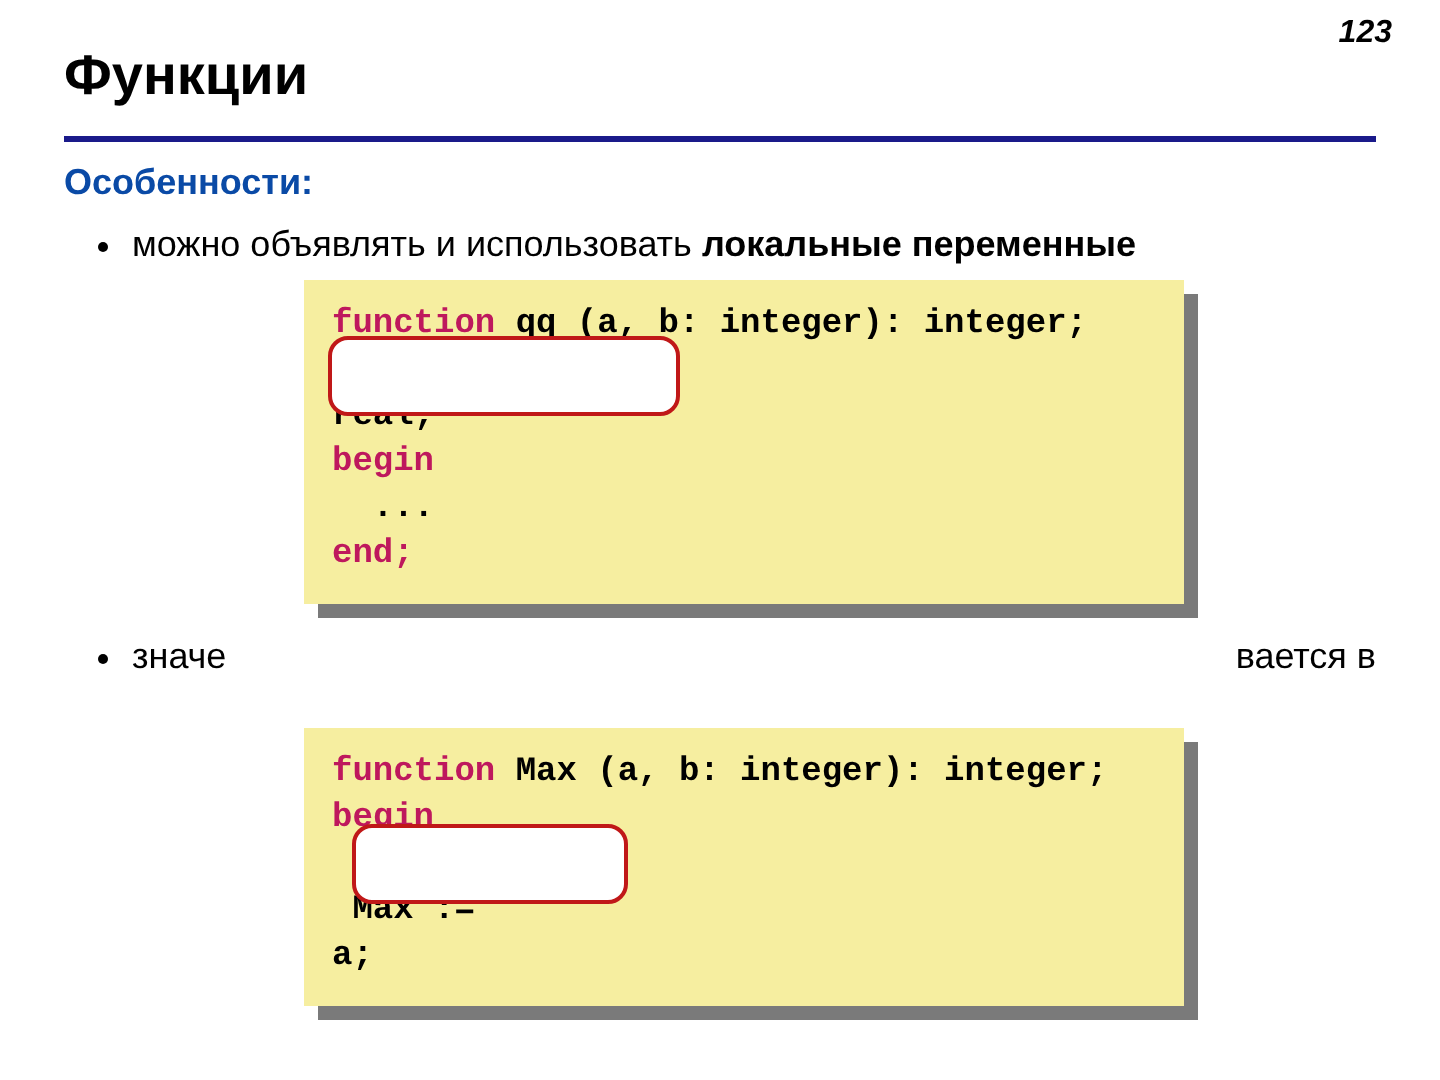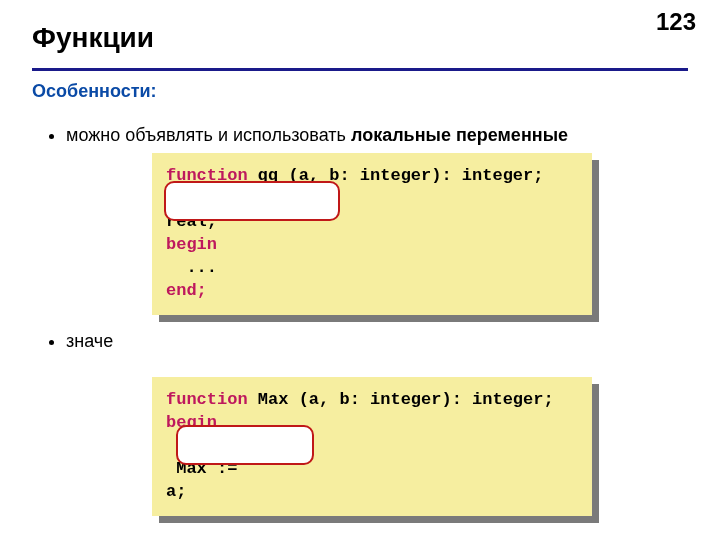--- a/index.html
+++ b/index.html
@@ -1,21 +1,21 @@
 <!DOCTYPE html>
 <html><head>
 <meta charset="utf-8">
 <style>
   * { box-sizing: border-box; margin: 0; padding: 0; }
   html, body { width: 720px; height: 540px; font-family: Arial, Helvetica, sans-serif; background: #fff; color: #000; }
   .slide { position: relative; width: 720px; height: 540px; padding: 22px 32px 0 32px; }
-  .page-num { position: absolute; top: 8px; right: 24px; font-size: 24px; font-weight: bold; }
+  .page-num { position: absolute; top: 8px; right: 24px; font-size: 16px; font-weight: bold; font-style: italic; }
   .title { font-size: 28px; font-weight: bold; padding-bottom: 4px; margin-bottom: 10px; }
   .title-rule { border: 0; border-top: 3px solid #1a1a8a; margin: 0 0 10px 0; }
-  .section-label { color: #0a4aa6; font-size: 18px; font-weight: bold; margin-bottom: 21px; }
+  .section-label { color: #0a4aa6; font-size: 18px; font-weight: bold; margin-bottom: 8px; }
   .bullets { list-style: disc; padding-left: 34px; font-size: 18px; line-height: 1.35; }
   .bullets li { margin-bottom: 8px; }
   .bold { font-weight: bold; }
 
   .codewrap { position: relative; display: block; margin: 6px 0 14px 86px; width: 440px; }
   .shadow { position: absolute; top: 7px; left: 7px; width: 100%; height: 100%; background: #7a7a7a; }
   .codebox { position: relative; background: #f6eea0; padding: 12px 14px 12px 14px; font-family: "Courier New", monospace; font-size: 17px; font-weight: bold; color: #000; line-height: 1.35; white-space: pre; }
   .blue { color: #be185d; }
   .hl { position: absolute; border: 2px solid #c01818; background: #fff; }
   .hl1 { left: 12px; top: 28px; width: 176px; height: 40px; border-radius: 10px; }
@@ -48,20 +48,21 @@
 <span class="blue">begin</span>
 <span>  ...</span>
 <span class="blue">end;</span><div class="hl hl1"></div></div>
       </div>
     </li>
 
     <li>
       <div class="occluded">
         <span class="occ-text">ние, которое является результатом, записы</span>
         <span class="occ-left">значе</span>
+        <span class="occ-right">вается в</span>
       </div>
 
       <div class="codewrap" style="margin-top:24px;">
         <div class="shadow"></div>
         <div class="codebox"><span class="blue">function</span><span> Max (a, b: integer): integer;</span>
 <span class="blue">begin</span>
 <span> ...</span>
 <span> Max :=</span>
 <span>a;</span>
 <div class="hl hl2"></div></div>

